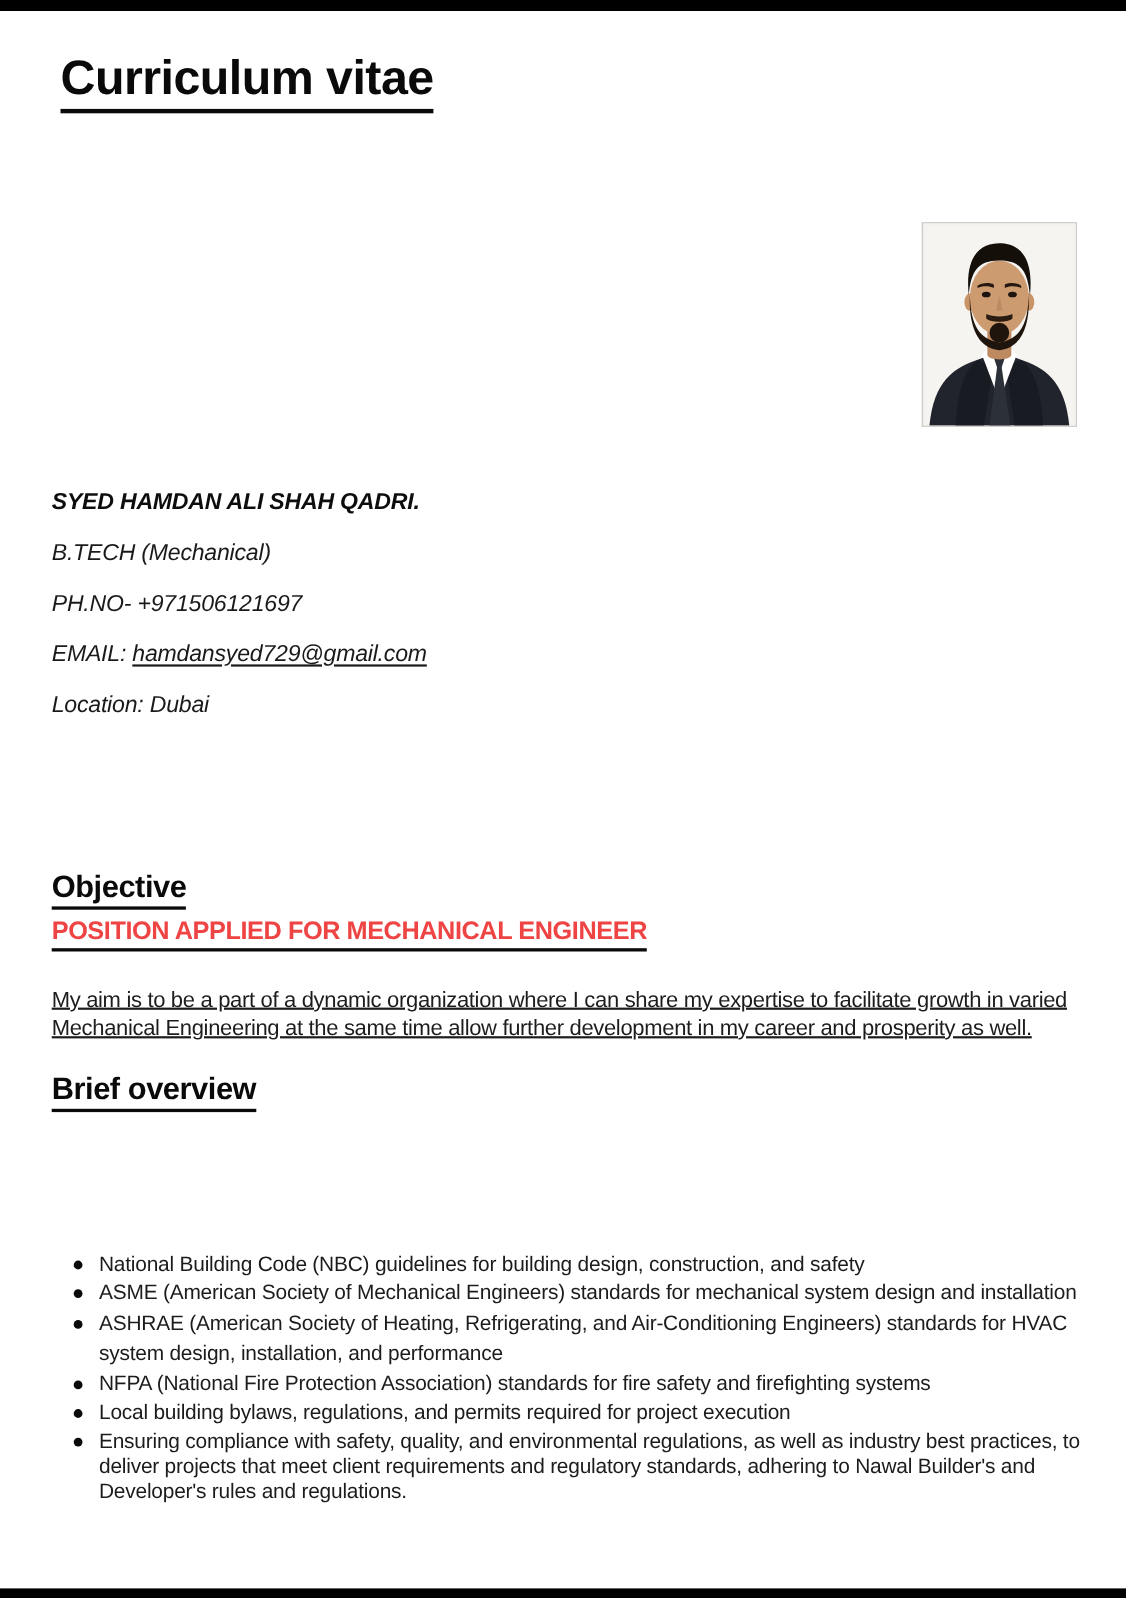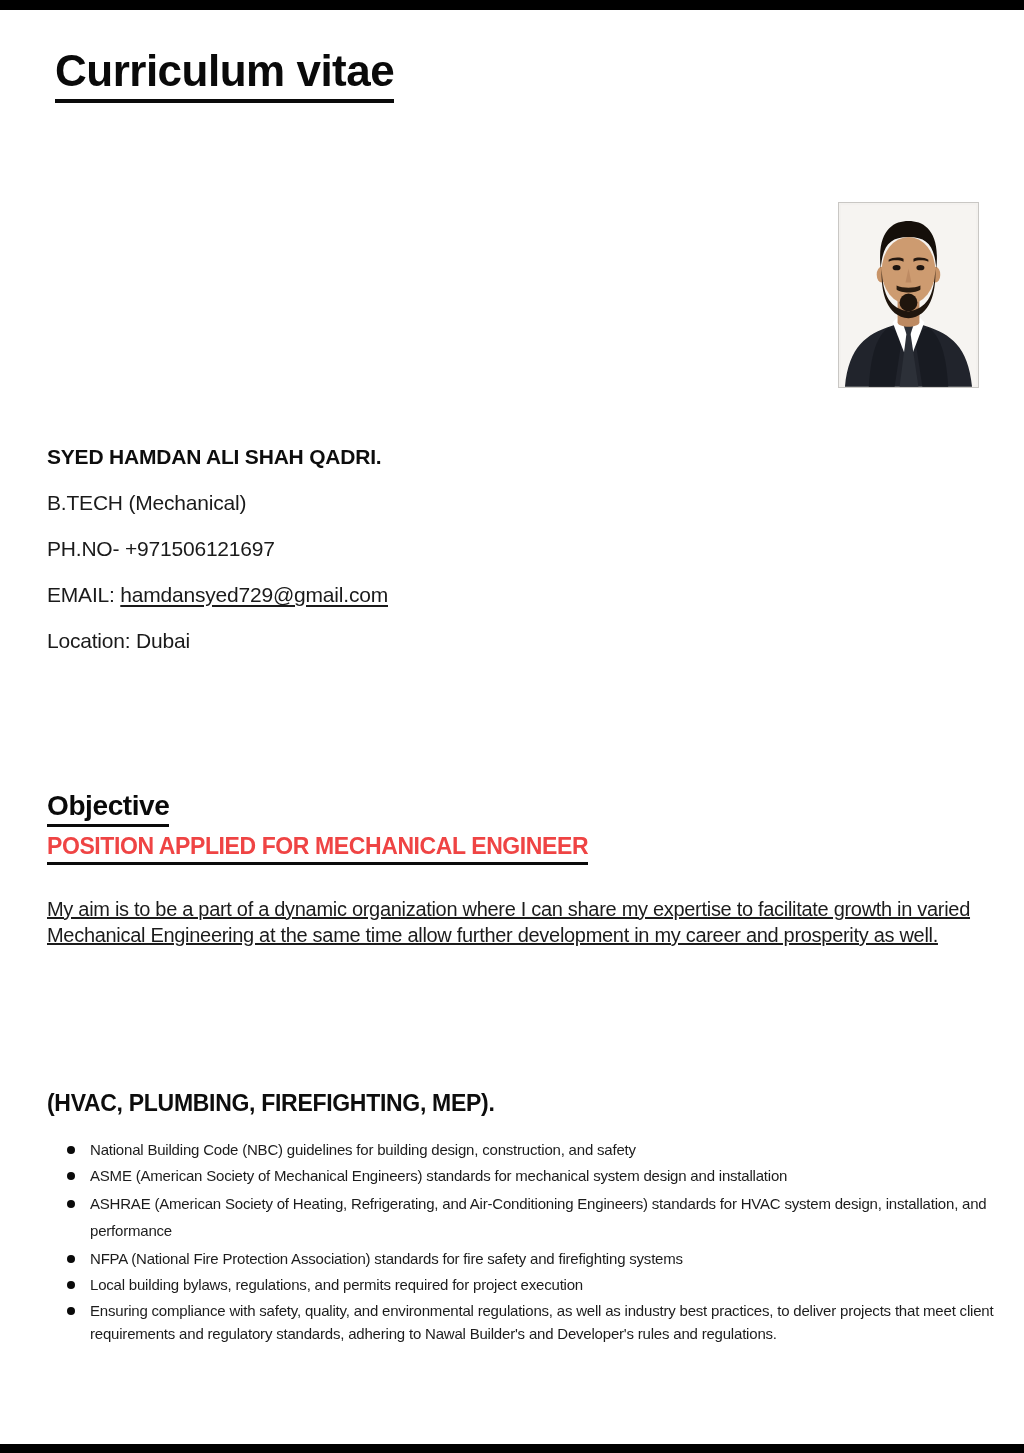--- a/index.html
+++ b/index.html
@@ -42,20 +42,21 @@
     background: #f3f1ee;
     border: 1px solid #c9c7c4;
   }
   .photo svg { display: block; width: 100%; height: 100%; }
 
   .contact {
     position: absolute;
     left: 47px;
     top: 446px;
     width: 600px;
+    font-style: italic;
   }
   .contact p {
     font-size: 21px;
     line-height: 21px;
     letter-spacing: -0.2px;
     margin-bottom: 25px;
     color: #1a1a1a;
   }
   .contact .name { font-weight: bold; color: #0d0d0d; }
   .contact .email {
@@ -115,21 +116,21 @@
   .bullets {
     position: absolute;
     left: 47px;
     top: 1138px;
     width: 950px;
     list-style: none;
   }
   .bullets li {
     position: relative;
     padding-left: 43px;
-    font-size: 15px;
+    font-size: 19px;
     line-height: 23px;
     letter-spacing: -0.2px;
     color: #1c1c1c;
     margin-bottom: 3px;
   }
   .bullets li::before {
     content: "";
     position: absolute;
     left: 20px;
     top: 8px;
@@ -200,23 +201,25 @@
   <h2 class="position-h">
     <span class="u">POSITION APPLIED FOR MECHANICAL ENGINEER</span>
   </h2>
 
   <h2 class="section-h objective-h">
     <span class="u">Objective</span>
   </h2>
 
   <p class="bodytext objective-text">My aim is to be a part of a dynamic organization where I can share my expertise to facilitate growth in varied Mechanical Engineering at the same time allow further development in my career and prosperity as well.</p>
 
-
-
-  <h3 class="subheading">(HVAC, PLUMBING, FIREFIGHTING, MEP).</h3>
+  <h2 class="section-h overview-h">
+    <span class="u">Brief overview</span>
+  </h2>
+
+
 
   <ul class="bullets">
     <li>National Building Code (NBC) guidelines for building design, construction, and safety</li>
     <li>ASME (American Society of Mechanical Engineers) standards for mechanical system design and installation</li>
     <li>ASHRAE (American Society of Heating, Refrigerating, and Air-Conditioning Engineers) standards for HVAC system design, installation, and performance</li>
     <li>NFPA (National Fire Protection Association) standards for fire safety and firefighting systems</li>
     <li>Local building bylaws, regulations, and permits required for project execution</li>
     <li>Ensuring compliance with safety, quality, and environmental regulations, as well as industry best practices, to deliver projects that meet client requirements and regulatory standards, adhering to Nawal Builder's and Developer's rules and regulations.</li>
   </ul>
 

